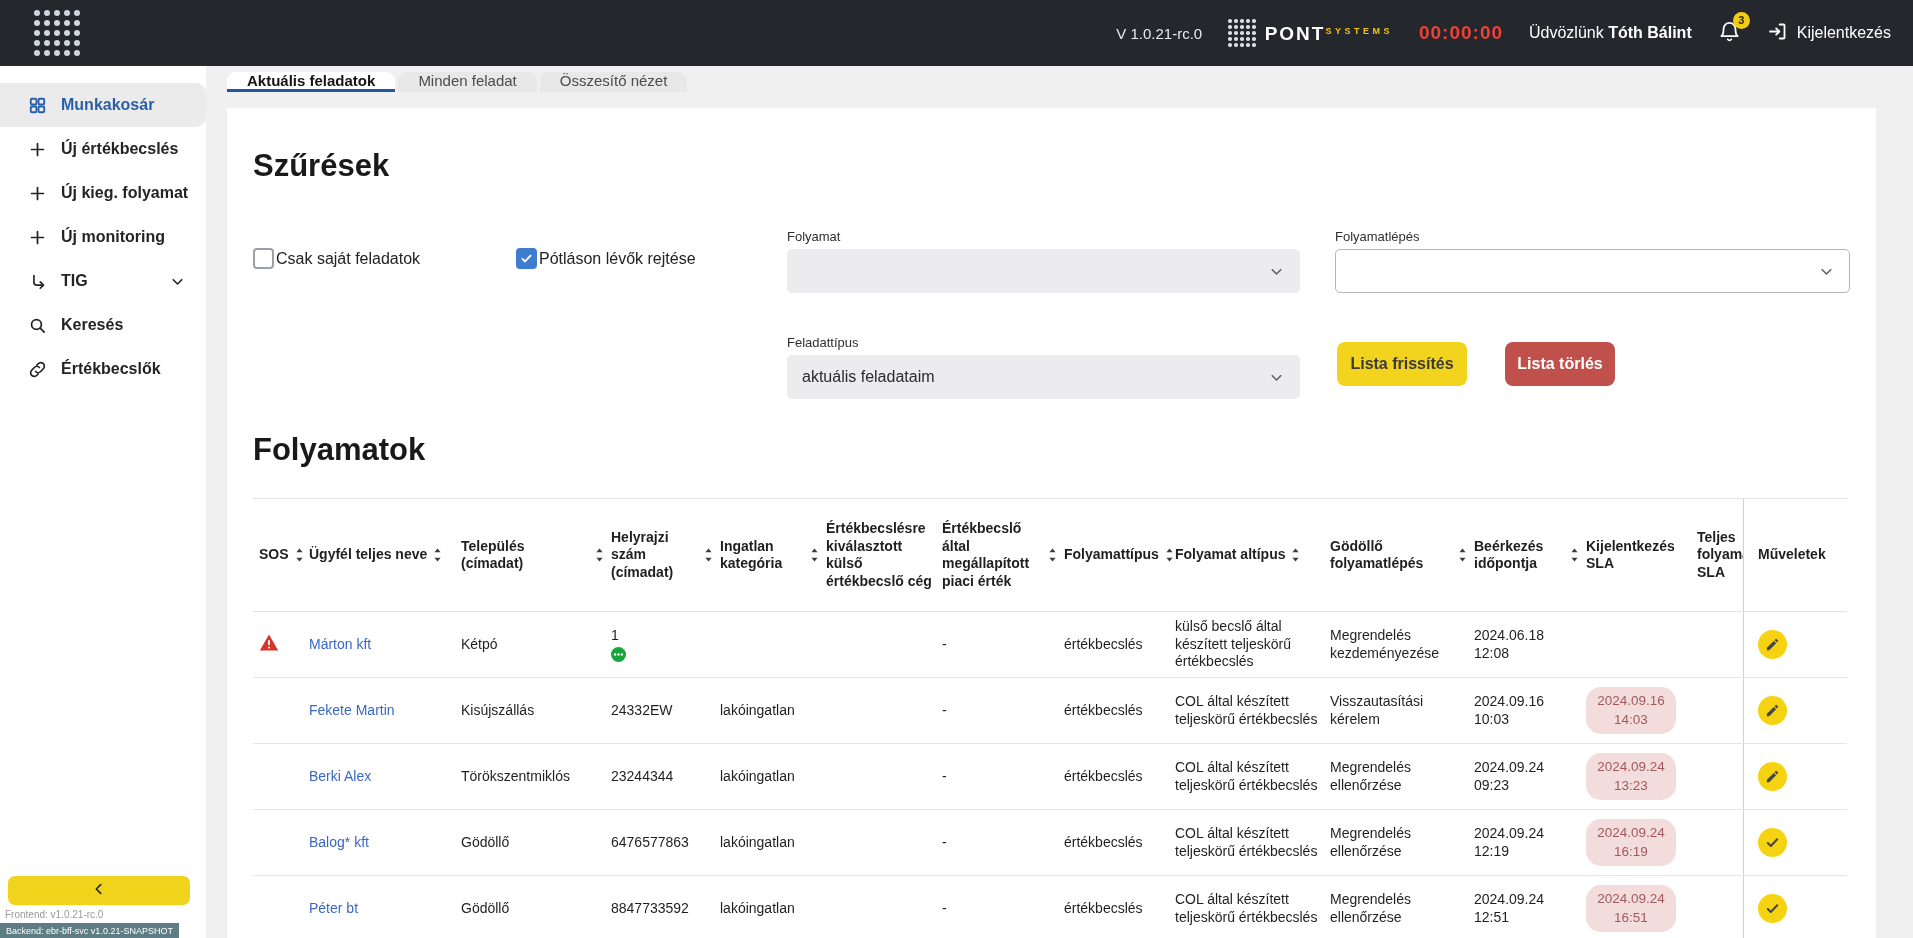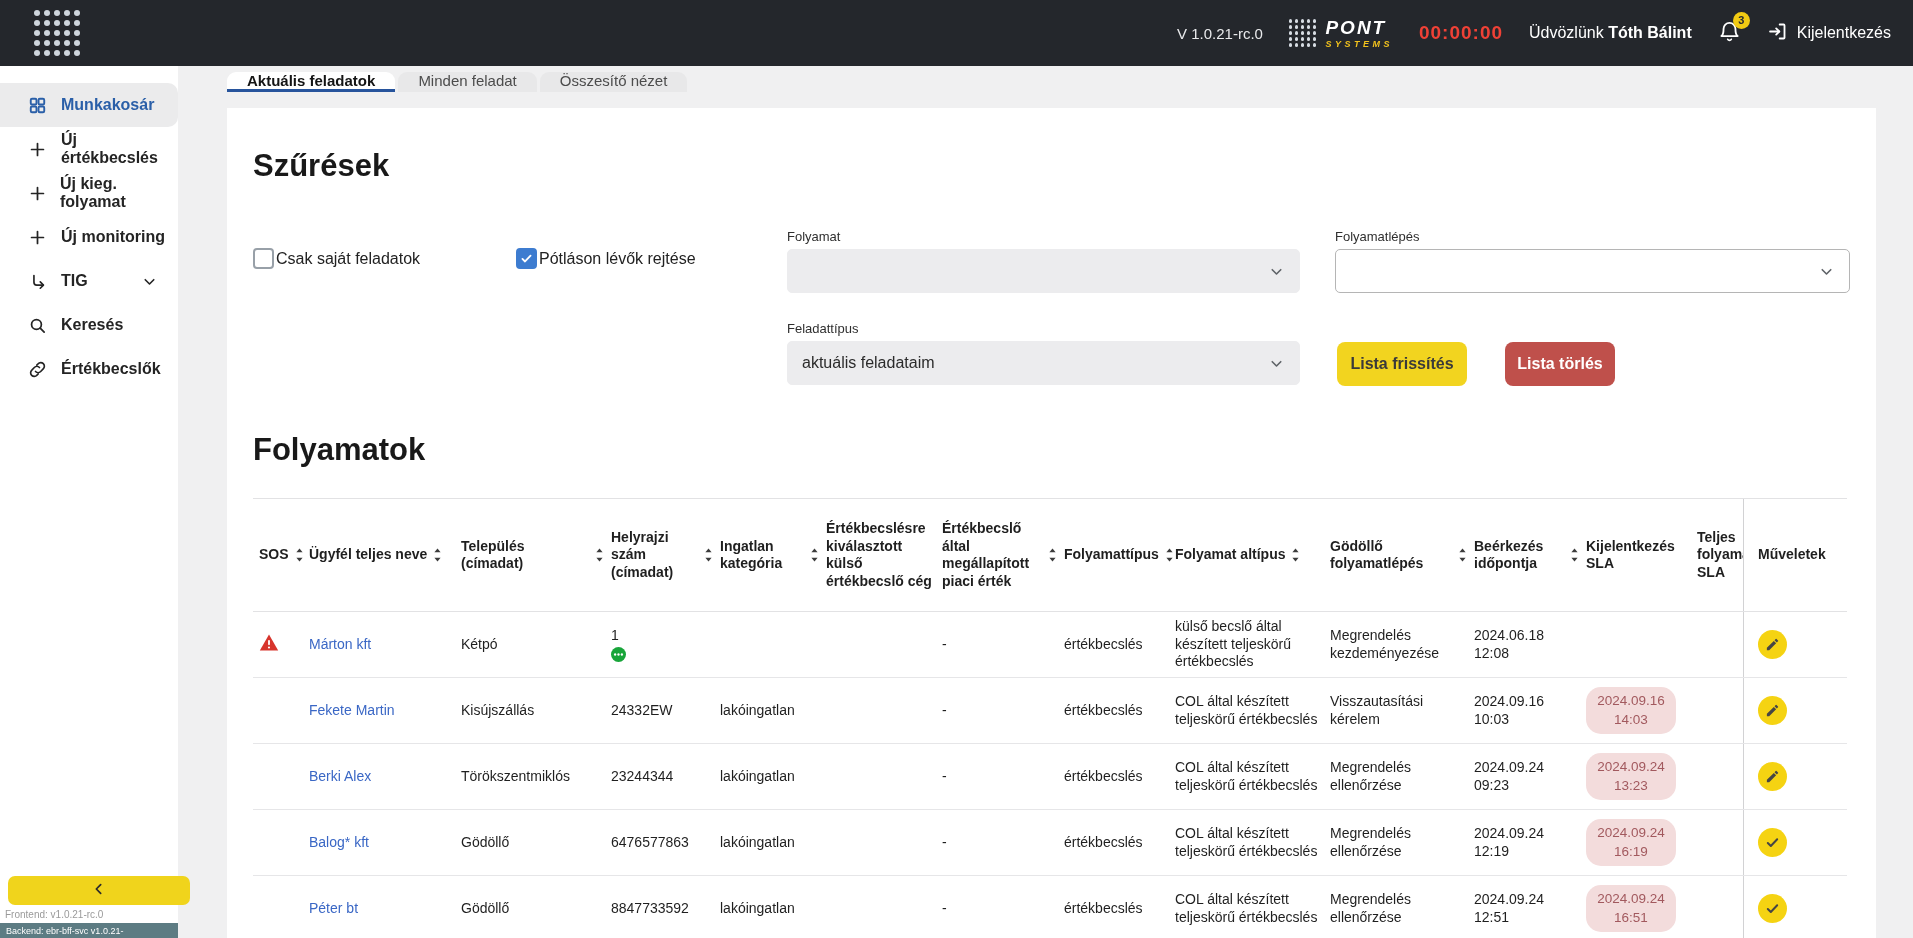--- a/index.html
+++ b/index.html
@@ -10,32 +10,32 @@
     font-family:"Liberation Sans", sans-serif;
   }
 
   
   .topbar { position:absolute; top:0; left:0; width:1913px; height:66px; background:#24272c; z-index:10; display:flex; align-items:center; }
   .brand-dots { color:#cfd6dd; margin-left:34px; }
   .topbar-right { position:absolute; right:22px; top:0; height:66px; display:flex; align-items:center; gap:26px; }
   .version { color:#e9eaec; font-size:15px; }
   .brand { display:flex; align-items:center; gap:9px; }
   .brand-mark { color:#d7dde3; }
-  .brand-text { display:flex; flex-direction:column; line-height:1;font-style:italic; }
+  .brand-text { display:flex; flex-direction:row; line-height:1; }
   .brand-name { color:#fff; font-weight:700; font-size:19px; letter-spacing:2px; }
   .brand-sub { color:#f2c21d; font-size:9px; letter-spacing:3.5px; margin-top:3px; font-weight:700; }
   .timer { color:#ef4136; font-weight:700; font-size:19px; letter-spacing:1px; }
   .greeting { color:#fff; font-size:16px; white-space:nowrap; }
   .greeting b { font-weight:700; }
   .bell-wrap { position:relative; color:#fff; display:flex; cursor:pointer; }
   .badge { position:absolute; top:-8px; right:-9px; background:#f2cb13; color:#26292e; font-size:11px; font-weight:700; width:17px; height:17px; border-radius:50%; display:flex; align-items:center; justify-content:center; }
   .logout { display:flex; align-items:center; gap:9px; color:#fff; font-size:16px; cursor:pointer; white-space:nowrap; }
 
   
-  .sidebar { position:absolute; left:0; top:66px; width:178px; height:872px; background:#fff; z-index:5; }
+  .sidebar { position:absolute; left:0; top:66px; width:206px; height:872px; background:#fff; z-index:5; }
   #sidebar-list { padding-top:17px; }
   .sb-item { height:44px; display:flex; align-items:center; padding-left:28px; gap:13px; font-size:16px; font-weight:600; color:#242424; cursor:pointer; position:relative; }
   .sb-item.active { background:#ebebec; color:#2a5fa8; border-radius:0 10px 10px 0; }
   .sb-icon { width:20px; display:flex; align-items:center; }
   .sb-chevron { position:absolute; right:20px; display:flex; }
   .collapse-btn { position:absolute; left:8px; top:810px; width:182px; height:29px; background:#f0d41c; border-radius:7px; display:flex; align-items:center; justify-content:center; cursor:pointer; color:#2b2b2b; }
   .fe-version { position:absolute; left:5px; top:843px; font-size:10px; color:#9a9a9a; }
   .be-version { position:absolute; left:0; top:857px; background:#5d7c83; color:#fff; font-size:9px; padding:3px 6px; }
 
   
@@ -56,21 +56,21 @@
   .box.checked { background:#3d7cd0; border-color:#3d7cd0; }
 
   .field { position:absolute; }
   .field-label { font-size:13px; color:#2f2f2f; margin-bottom:5px; }
   .select { height:44px; border-radius:5px; display:flex; align-items:center; justify-content:space-between; padding:0 14px; cursor:pointer; font-size:16px; color:#2b2b2b; }
   .select.gray { background:#ececee; border:1px solid #ececee; }
   .select.white { background:#fff; border:1px solid #b5b5b5; }
   .chev { color:#5f6368; display:flex; }
   #field-folyamat { left:560px; top:121px; width:513px; }
   #field-folyamatlepes { left:1108px; top:121px; width:515px; }
-  #field-feladattipus { left:560px; top:213px; width:513px; }
+  #field-feladattipus { left:560px; top:227px; width:513px; }
 
   .btn { position:absolute; height:44px; border:none; border-radius:8px; font-size:16px; font-weight:700; cursor:pointer; font-family:inherit; }
   #btn-refresh { left:1110px; top:234px; width:130px; background:#f2d41f; color:#3a3a3a; }
   #btn-clear { left:1278px; top:234px; width:110px; background:#bf504b; color:#fff; }
 
   
   .table { position:absolute; left:26px; top:390px; width:1594px; font-size:14px; color:#1f1f1f; }
   .thead { display:flex; border-top:1px solid #e2e2e4; border-bottom:1px solid #e2e2e4; }
   .th { display:flex; align-items:center; gap:5px; padding:10px 4px 10px 2px; min-height:112px; font-weight:700; line-height:1.25; overflow:hidden; }
   .trow { display:flex; border-bottom:1px solid #e6e6e8; min-height:66px; }

